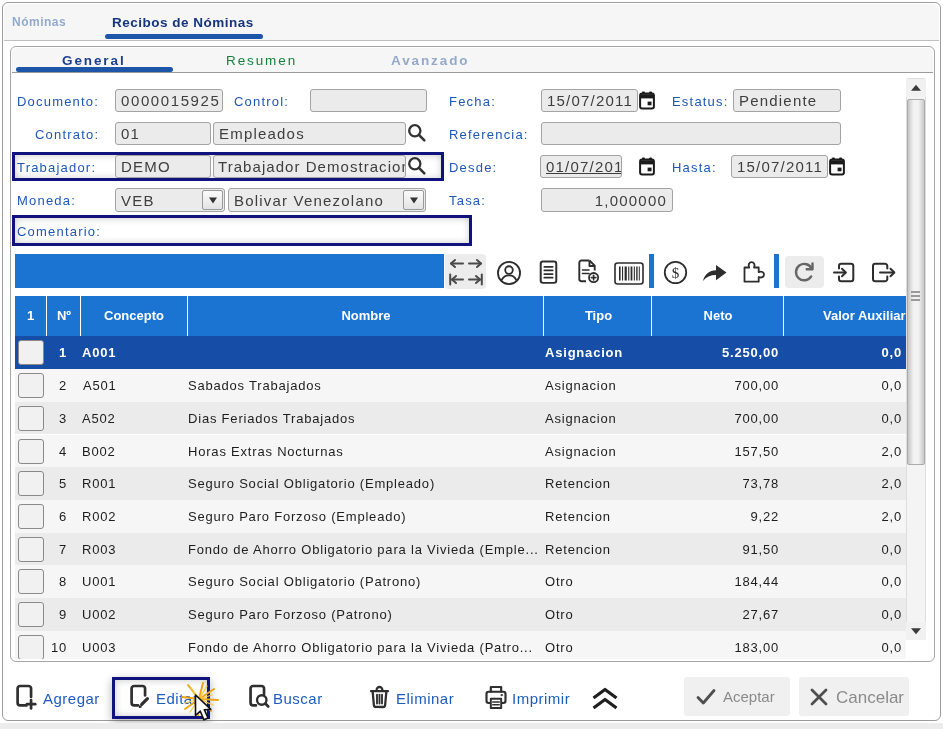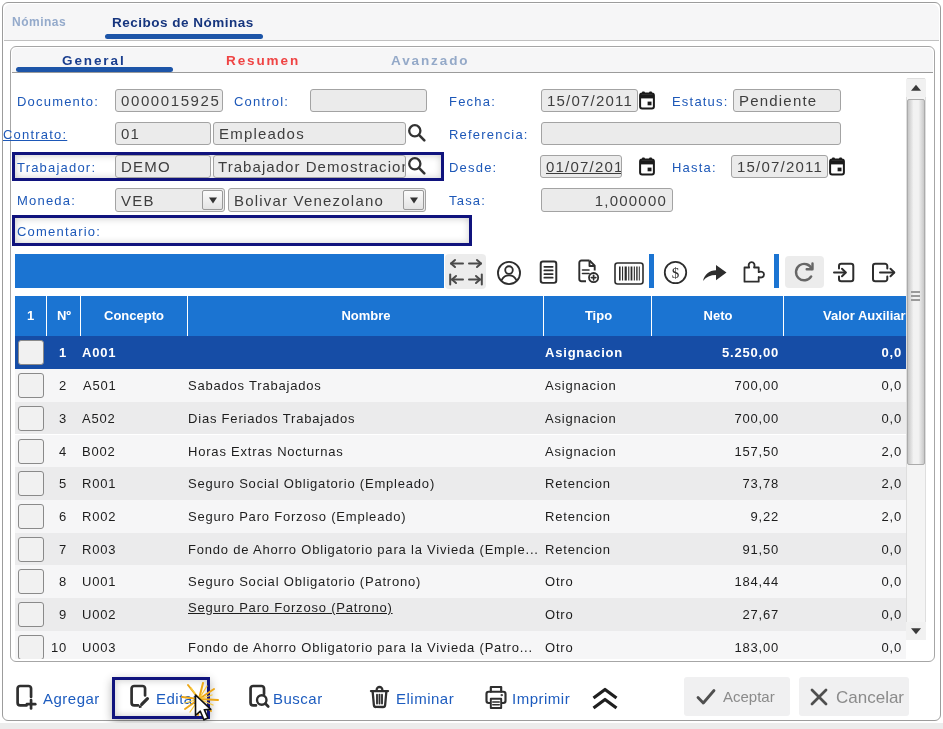--- a/index.html
+++ b/index.html
@@ -26,41 +26,41 @@
 
   <div class="abs" style="left:4px; top:4px; width:935px; height:37px; background:#f6f6f7; border-radius:7px 7px 0 0; border-bottom:1px solid #c0c0c0;"></div>
   <div class="abs" style="left:12px; top:15px; font-size:12px; font-weight:bold; color:#94aacb; letter-spacing:0.5px;">Nóminas</div>
   <div class="abs" style="left:112px; top:15px; font-size:13.5px; font-weight:bold; color:#16357e; letter-spacing:0.5px;">Recibos de Nóminas</div>
   <div class="abs" style="left:105px; top:34px; width:158px; height:5px; background:#1d55a8; border-radius:2.5px;"></div>
 
   <div class="abs" id="panel" style="left:10px; top:46px; width:925px; height:616px; border:1.5px solid #a6a6a6; border-radius:6px; background:#fff;"></div>
   <div class="abs" style="left:12px; top:48px; width:921px; height:24.5px; background:#f6f6f7; border-bottom:1.5px solid #9b9b9b; border-radius:5px 5px 0 0;"></div>
 
   <div class="abs" style="left:62px; top:53px; font-size:13.5px; font-weight:bold; color:#1a3e8e; letter-spacing:1.9px;">General</div>
-  <div class="abs" style="left:226px; top:53px; font-size:13.5px; font-weight:bold; color:#ef4444; letter-spacing:1.9px;">Resumen</div>
+  <div class="abs" style="left:226px; top:53px; font-size:13.5px; font-weight:normal; color:#15803d; letter-spacing:1.9px;">Resumen</div>
   <div class="abs" style="left:391px; top:53px; font-size:13.5px; font-weight:bold; color:#94a9c8; letter-spacing:1.9px;">Avanzado</div>
   <div class="abs" style="left:16px; top:67px; width:157px; height:5px; background:#1d55a8; border-radius:2.5px;"></div>
 
   <div class="lbl" style="left:17px; top:94px;">Documento:</div>
   <div class="inp" style="left:115px; top:89px; width:108px; height:23px; letter-spacing:1.6px;">0000015925</div>
   <div class="lbl" style="left:234px; top:94px;">Control:</div>
   <div class="inp" style="left:310px; top:89px; width:117px; height:23px;"></div>
   <div class="lbl" style="left:449px; top:94px;">Fecha:</div>
   <div class="inp" style="left:541px; top:89px; width:97px; height:23px;">15/07/2011</div>
   <svg class="abs" style="left:639px; top:91px;" width="16" height="19" viewBox="0 0 16 19">
     <rect x="3" y="0.5" width="2.8" height="4.5" rx="0.8" fill="#1b1b1b"></rect>
       <rect x="10.2" y="0.5" width="2.8" height="4.5" rx="0.8" fill="#1b1b1b"></rect>
     <rect x="1.1" y="2.6" width="13.8" height="15" rx="2" fill="#fff" stroke="#1b1b1b" stroke-width="2"></rect>
     <rect x="1.1" y="3.2" width="13.8" height="4.2" fill="#1b1b1b"></rect>
     <rect x="8.6" y="10.6" width="3.9" height="3.7" fill="#1b1b1b"></rect>
   </svg>
   <div class="lbl" style="left:672px; top:94px;">Estatus:</div>
   <div class="inp" style="left:733px; top:89px; width:108px; height:23px;">Pendiente</div>
 
-  <div class="lbl" style="left:3px; top:127px;text-decoration:underline;">Contrato:</div>
+  <div class="lbl" style="left:35px; top:127px;">Contrato:</div>
   <div class="inp" style="left:115px; top:122px; width:96px; height:23px;">01</div>
   <div class="inp" style="left:213px; top:122px; width:193px; height:23px;">Empleados</div>
   <svg class="abs" style="left:407px; top:123px;" width="22" height="22" viewBox="0 0 22 22" fill="none" stroke="#333" stroke-linecap="round">
     <circle cx="7.8" cy="7.8" r="5.6" stroke-width="2.3"></circle>
       <line x1="12.2" y1="12.2" x2="17.3" y2="17.3" stroke-width="2.6"></line>
   </svg>
   <div class="lbl" style="left:449px; top:127px;">Referencia:</div>
   <div class="inp" style="left:541px; top:122px; width:300px; height:23px;"></div>
 
   <div class="hl" style="left:12px; top:152px; width:432px; height:29px;"></div>
@@ -265,21 +265,21 @@
       <span class="abs" style="left:67px; top:9px;">U001</span>
       <span class="abs" style="left:173px; top:9px;">Seguro Social Obligatorio (Patrono)</span>
       <span class="abs" style="left:530px; top:9px;">Otro</span>
       <span class="abs" style="left:634px; top:9px; width:130px; text-align:right;">184,44</span>
       <span class="abs" style="left:757px; top:9px; width:130px; text-align:right;">0,0</span>
     </div>
     <div class="abs row" style="left:0; top:302.0px; width:891px; height:32.7px; background:#ebebec;">
       <span class="cb"></span>
       <span class="abs" style="left:20px; top:9px; width:32px; text-align:right;">9</span>
       <span class="abs" style="left:67px; top:9px;">U002</span>
-      <span class="abs" style="left:173px; top:2px;text-decoration:underline;">Seguro Paro Forzoso (Patrono)</span>
+      <span class="abs" style="left:173px; top:9px;">Seguro Paro Forzoso (Patrono)</span>
       <span class="abs" style="left:530px; top:9px;">Otro</span>
       <span class="abs" style="left:634px; top:9px; width:130px; text-align:right;">27,67</span>
       <span class="abs" style="left:757px; top:9px; width:130px; text-align:right;">0,0</span>
     </div>
     <div class="abs row" style="left:0; top:334.7px; width:891px; height:32.7px; background:#f6f6f7;">
       <span class="cb"></span>
       <span class="abs" style="left:20px; top:9px; width:32px; text-align:right;">10</span>
       <span class="abs" style="left:67px; top:9px;">U003</span>
       <span class="abs" style="left:173px; top:9px;">Fondo de Ahorro Obligatorio para la Vivieda (Patro...</span>
       <span class="abs" style="left:530px; top:9px;">Otro</span>

